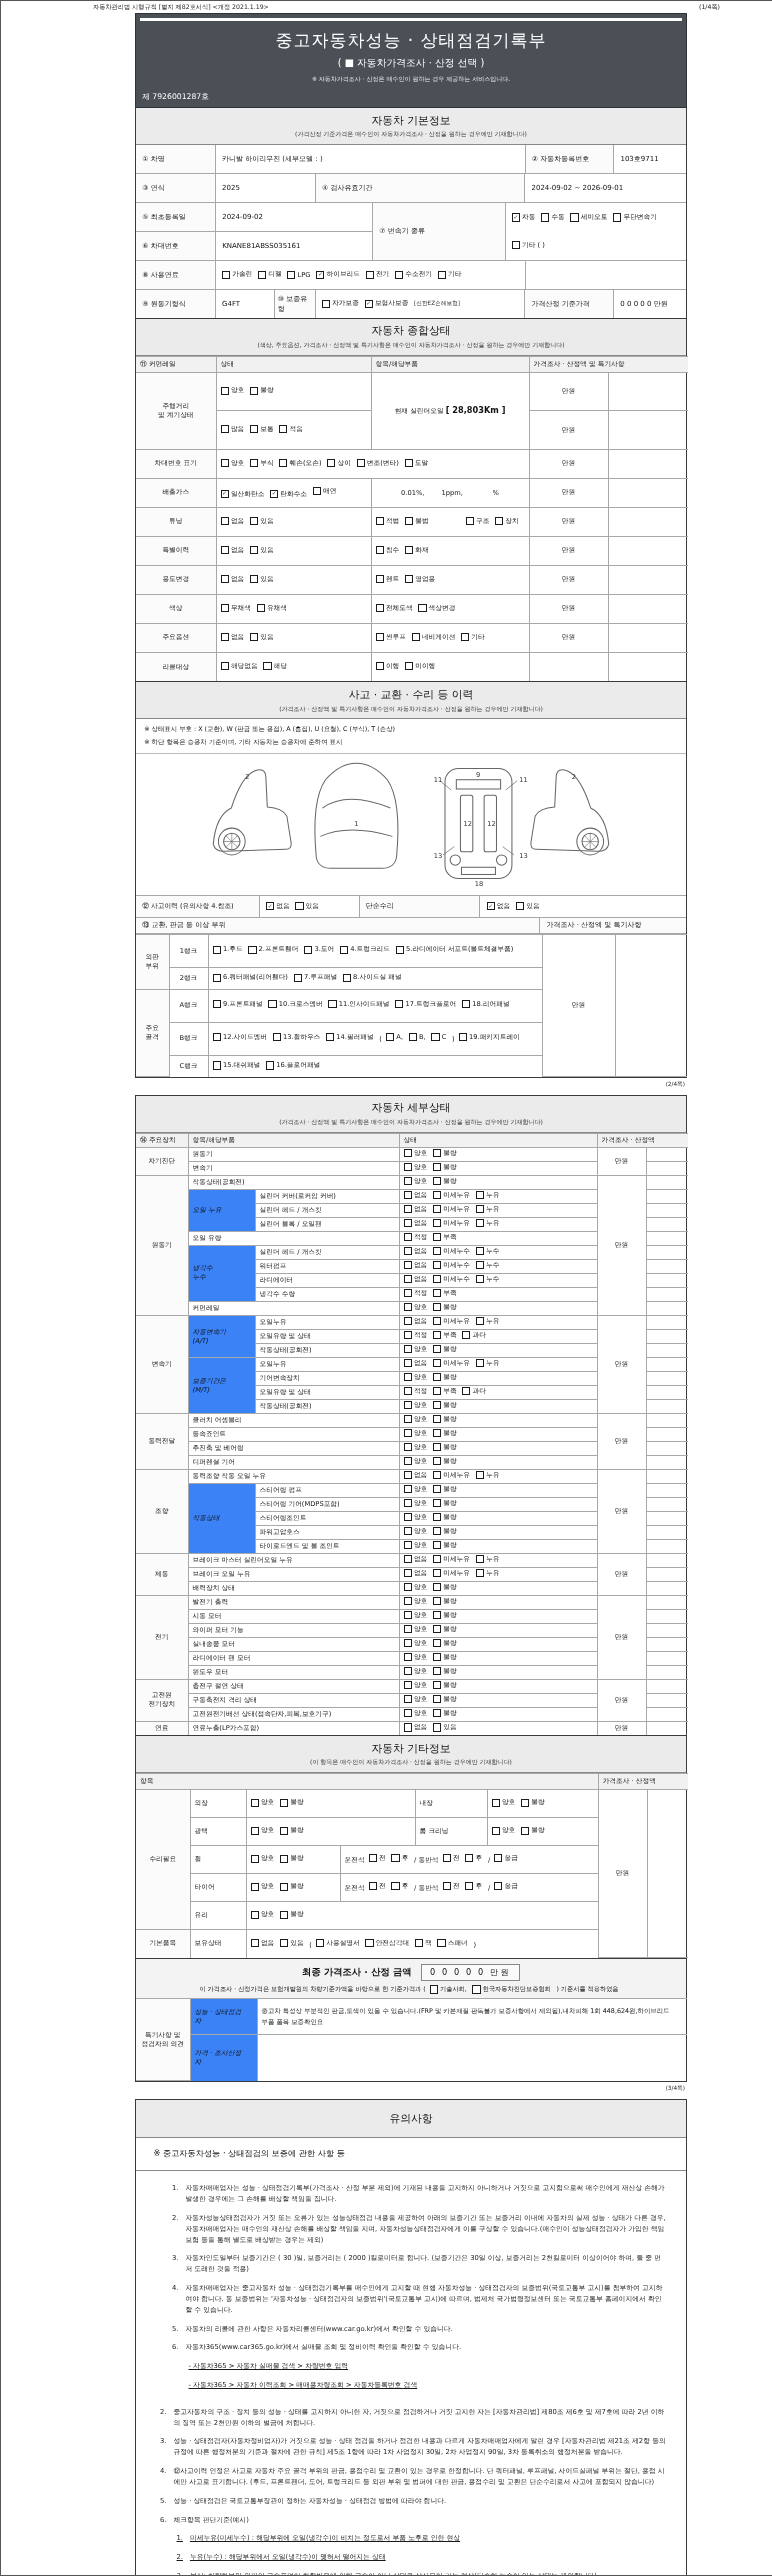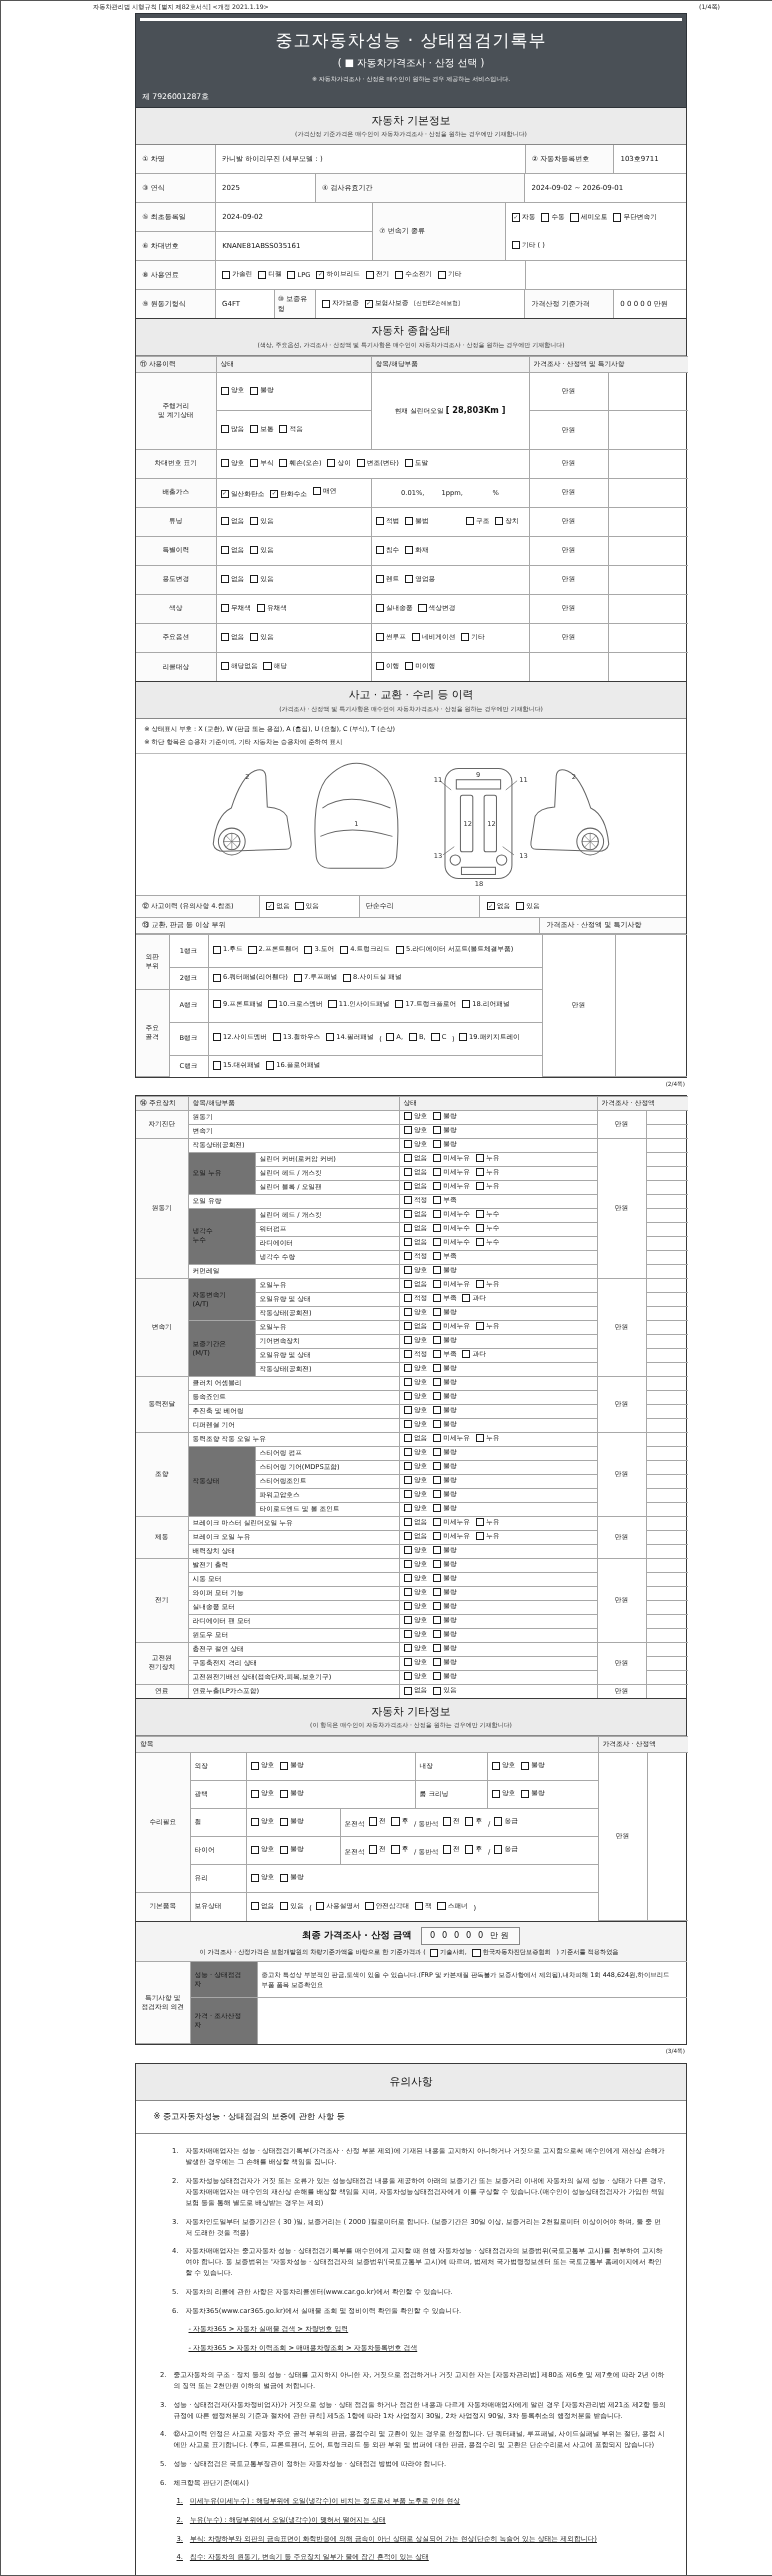--- a/index.html
+++ b/index.html
@@ -28,21 +28,21 @@
   .fcell:last-child{border-right:none;}
   .flabel{background:#fbfbfb;}
   .fgroup{display:flex;flex-direction:column;}
   
   table{border-collapse:collapse;width:100%;table-layout:fixed;}
   td{border:0.5px solid #a8a8a8;font-size:6.7px;padding:1.5px 4.1px;vertical-align:middle;box-sizing:border-box;word-break:keep-all;}
   tr:last-child td{border-bottom:none;}
   td:first-child{border-left:none;} td:last-child{border-right:none;}
   .th{background:#f1f1f1;font-size:6.7px;padding:3.1px 4.1px;}
   .gcell{background:#fbfbfb;text-align:center;white-space:pre-line;}
-  .scell{background:#737373;white-space:pre-line;}
+  .scell{background:#3b82f6;white-space:pre-line;font-style:italic;}
   .pricecell{text-align:center;}
   .centercell{text-align:center;}
   
   .cb{display:inline-flex;align-items:center;gap:2.1px;margin-right:5.7px;white-space:nowrap;}
   .bx{width:6.2px;height:6.2px;border:0.8px solid #1c1c1c;background:#fff;display:inline-flex;align-items:center;justify-content:center;font-size:5.7px;line-height:1;color:#111;flex:none;}
   .cl{font-size:6.7px;}
   .ctx{margin-right:4.1px;font-size:6.7px;}
   .ctx.sm{font-size:5.7px;color:#333;}
   
   .detail td{height:14px;padding:1px 4.1px;}
@@ -197,21 +197,21 @@
       <table>
         <colgroup>
             <col style="width:80px">
             <col style="width:155px">
             <col style="width:158px">
             <col style="width:79px">
             <col style="width:80px">
           </colgroup>
         <tbody>
             <tr>
-          <td class="th">⑪ 사용이력</td>
+          <td class="th">⑪ 커먼레일</td>
           <td class="th">상태</td>
           <td class="th">항목/해당부품</td>
           <td class="th" colspan="2">가격조사 · 산정액 및 특기사항</td>
         </tr>
         <tr>
           <td class="gcell" rowspan="2" style="height:77px">주행거리
 및 계기상태</td>
           <td><span class="cb">
                   <span class="bx"></span>
                   <span class="cl">양호</span>
@@ -352,21 +352,21 @@
           <td class="gcell">색상</td>
           <td><span class="cb">
                   <span class="bx"></span>
                   <span class="cl">무채색</span>
                 </span><span class="cb">
                   <span class="bx"></span>
                   <span class="cl">유채색</span>
                 </span></td>
           <td><span class="cb">
                   <span class="bx"></span>
-                  <span class="cl">실내송풍</span>
+                  <span class="cl">전체도색</span>
                 </span><span class="cb">
                   <span class="bx"></span>
                   <span class="cl">색상변경</span>
                 </span></td>
           <td class="pricecell">만원</td>
           <td></td>
         </tr>
         <tr style="height:29px">
           <td class="gcell">주요옵션</td>
           <td><span class="cb">
@@ -592,20 +592,24 @@
                   <span class="bx"></span>
                   <span class="cl">16.플로어패널</span>
                 </span></td>
         </tr>
       </tbody>
         </table>
     </section>
     <div class="pgmark">(2/4쪽)</div>
 
     <section class="secbox first" style="margin-top:3.1px">
+      <div class="sechead">
+        <div class="st">자동차 세부상태</div>
+        <div class="sn">(가격조사 · 산정액 및 특기사항은 매수인이 자동차가격조사 · 산정을 원하는 경우에만 기재합니다)</div>
+      </div>
       <table class="detail">
         <colgroup>
             <col style="width:52px">
             <col style="width:67px">
             <col style="width:144px">
             <col style="width:198px">
             <col style="width:49px">
             <col style="width:42px">
           </colgroup>
         <thead>

